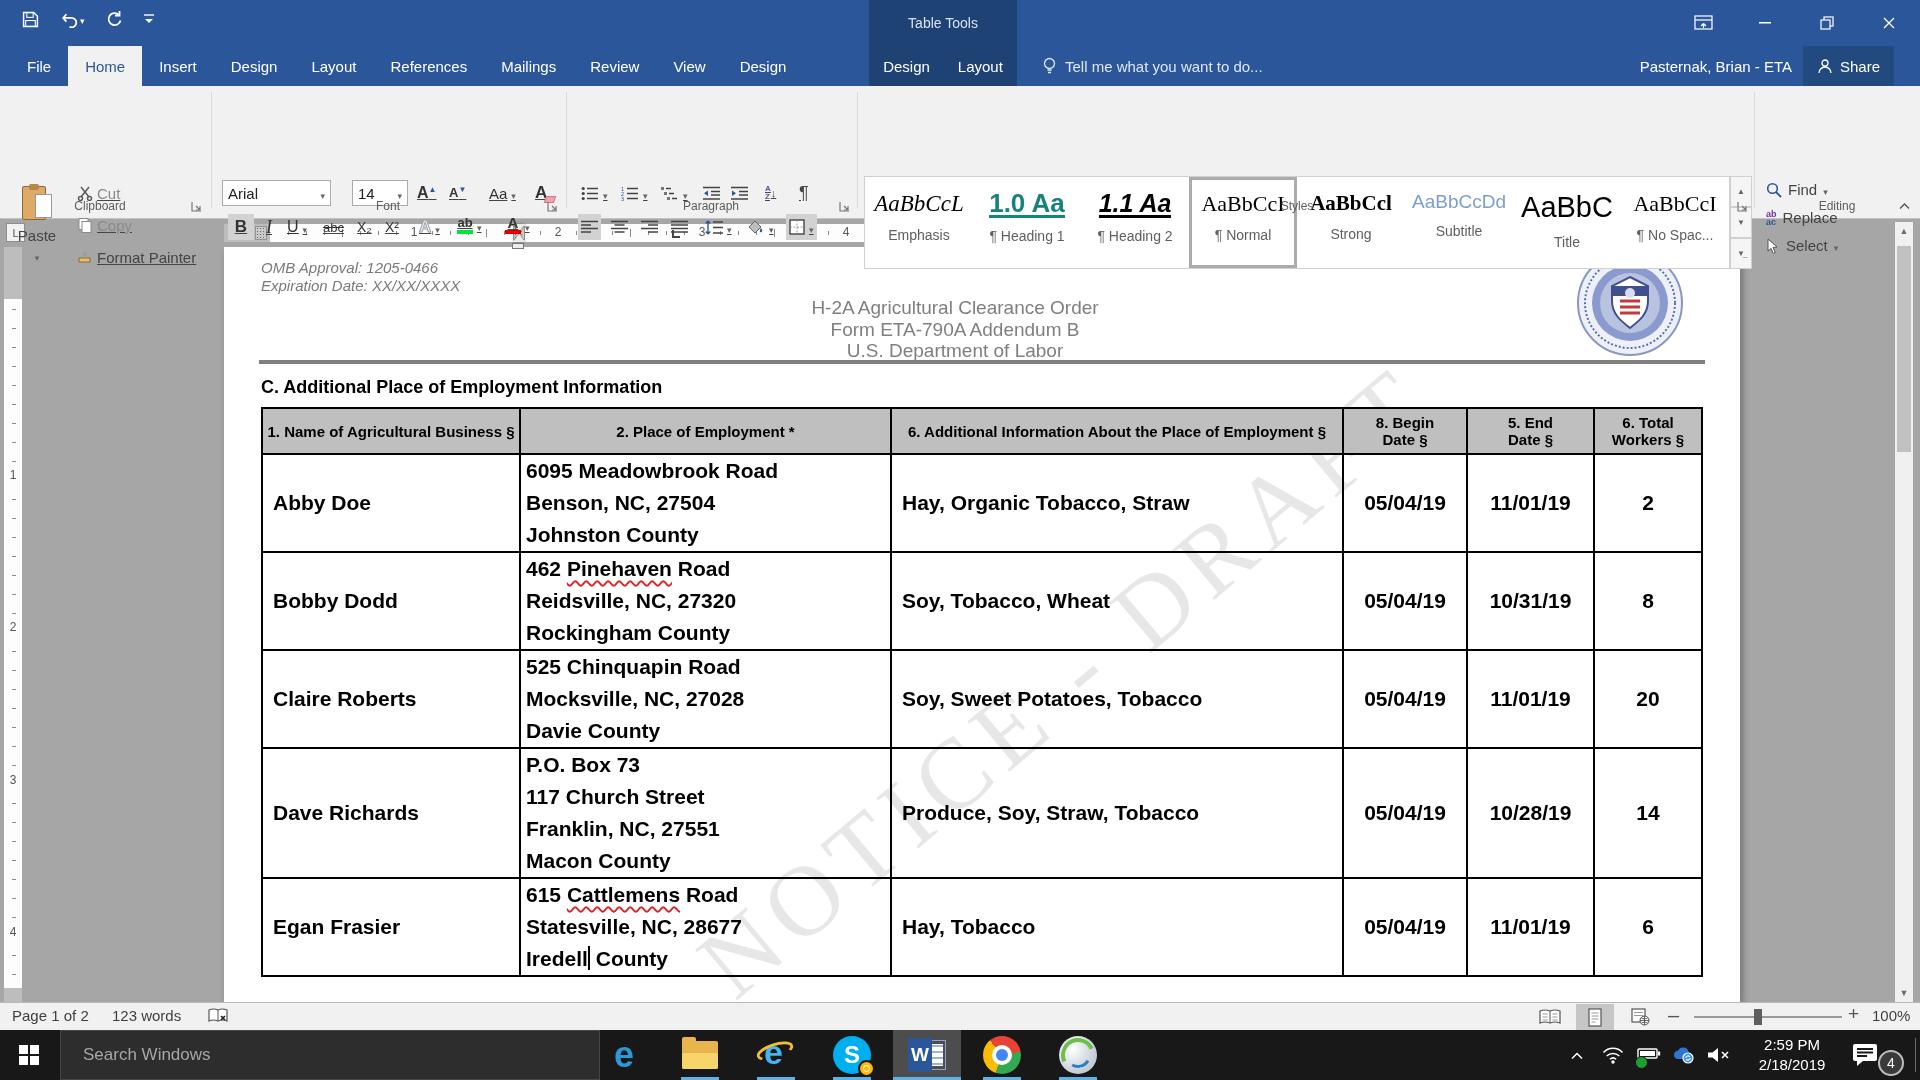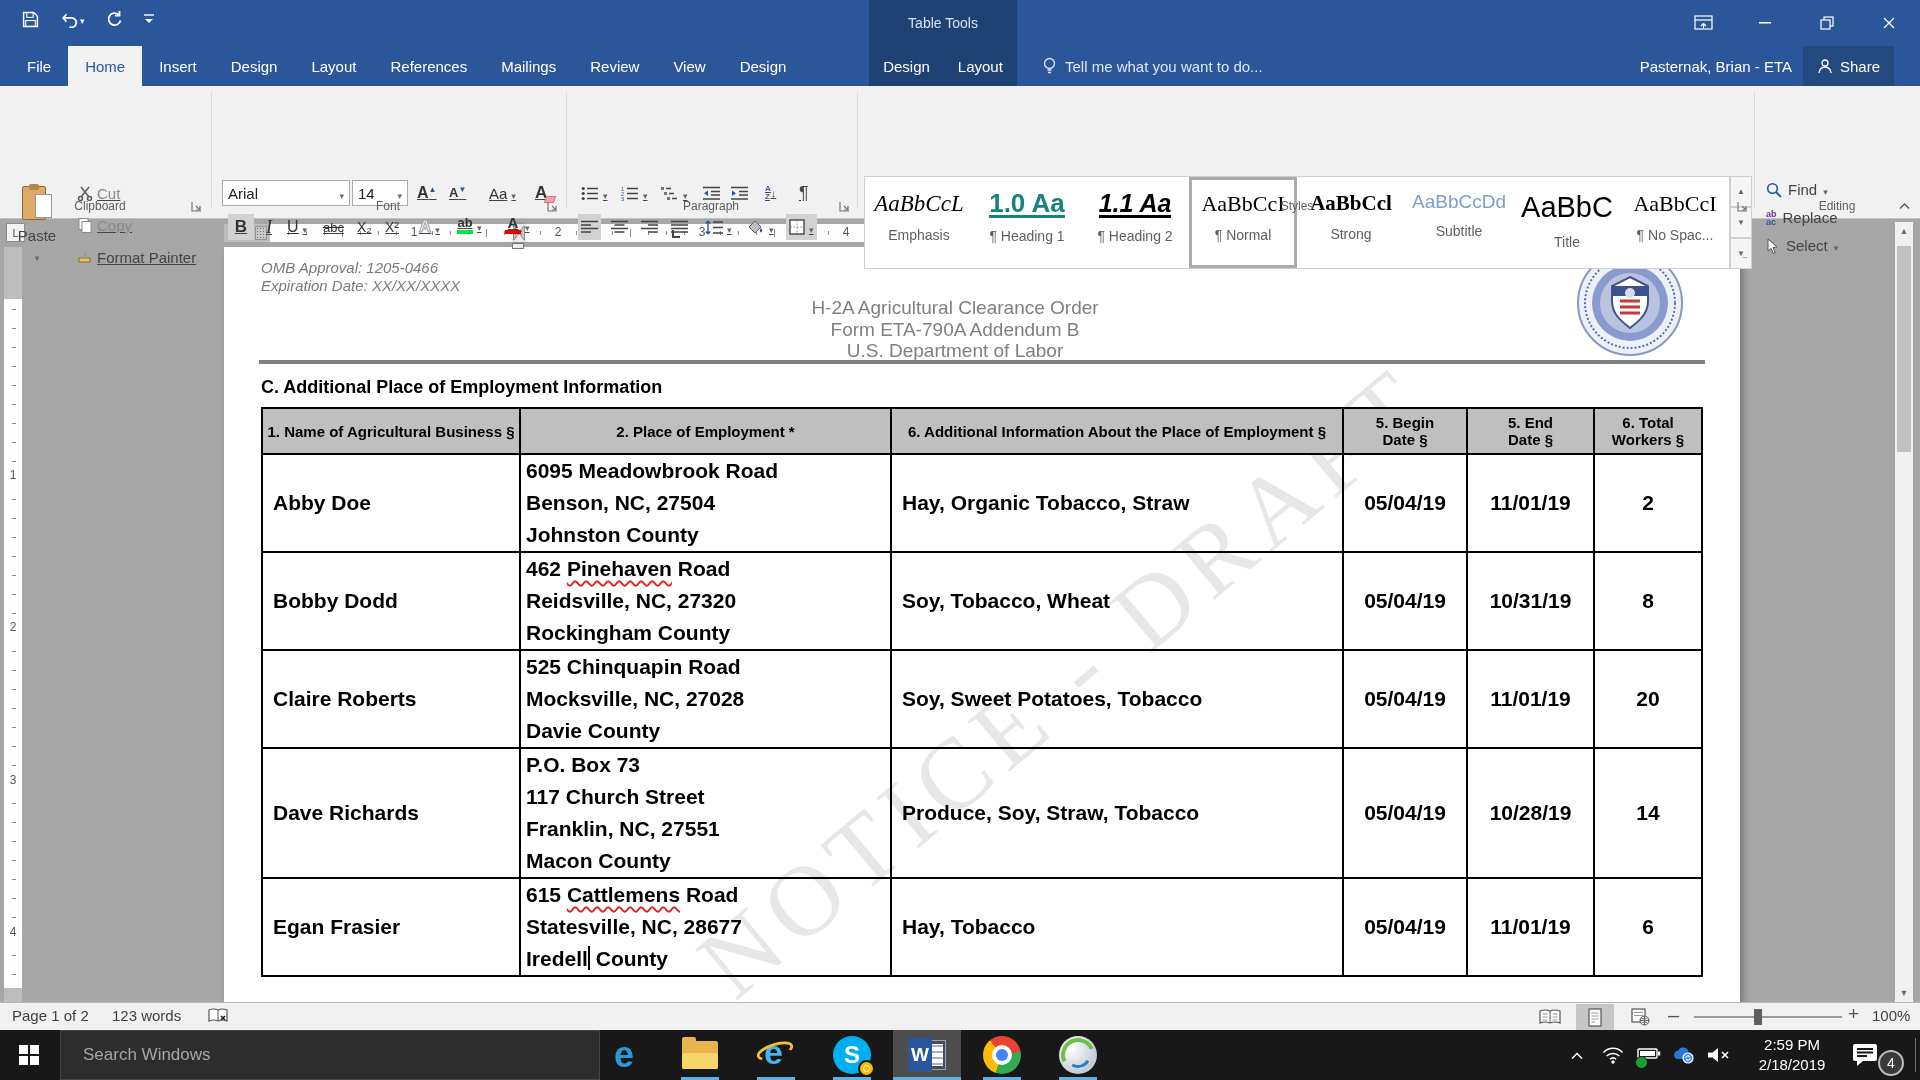--- a/index.html
+++ b/index.html
@@ -315,21 +315,21 @@
           <path d="M6.5 3 h3 v6 h-3 z" fill="#9a9a9a"></path>
         </svg>
       <span>Format Painter</span>
     </div>
     <div class="glabel" style="left:100px">Clipboard</div>
     <div class="launcher" style="left:190px"><svg width="13" height="13" viewBox="0 0 13 13">
           <path d="M2 2 v9 h9" fill="none" stroke="#777" stroke-width="1.2"></path>
           <path d="M6 6 l4 4 M10 6 v4 h-4" stroke="#777" stroke-width="1.2" fill="none"></path>
         </svg></div>
 
-    <div class="combo" style="left:222px;top:94px;width:128px">
+    <div class="combo" style="left:222px;top:94px;width:109px">
       <span>Arial</span>
         <span class="dd"></span>
     </div>
     <div class="combo" style="left:352px;top:94px;width:56px">
       <span>14</span>
         <span class="dd"></span>
     </div>
     <div class="rbtn" style="left:414px;top:94px">
         <span class="growA"><span>A</span><sup>▲</sup></span>
       </div>
@@ -755,21 +755,21 @@
             <col style="width:452px">
             <col style="width:124px">
             <col style="width:127px">
             <col style="width:108px">
           </colgroup>
         <thead>
             <tr id="thead-row">
               <th>1. Name of Agricultural Business §</th>
               <th>2. Place of Employment *</th>
               <th>6. Additional Information About the Place of Employment §</th>
-              <th>5. Begin
+              <th>8. Begin
 Date §</th>
               <th>5. End
 Date §</th>
               <th>6. Total
 Workers §</th>
             </tr>
           </thead>
         <tbody id="tbl-body">
             <tr>
               <td class="c0">Abby Doe</td>

